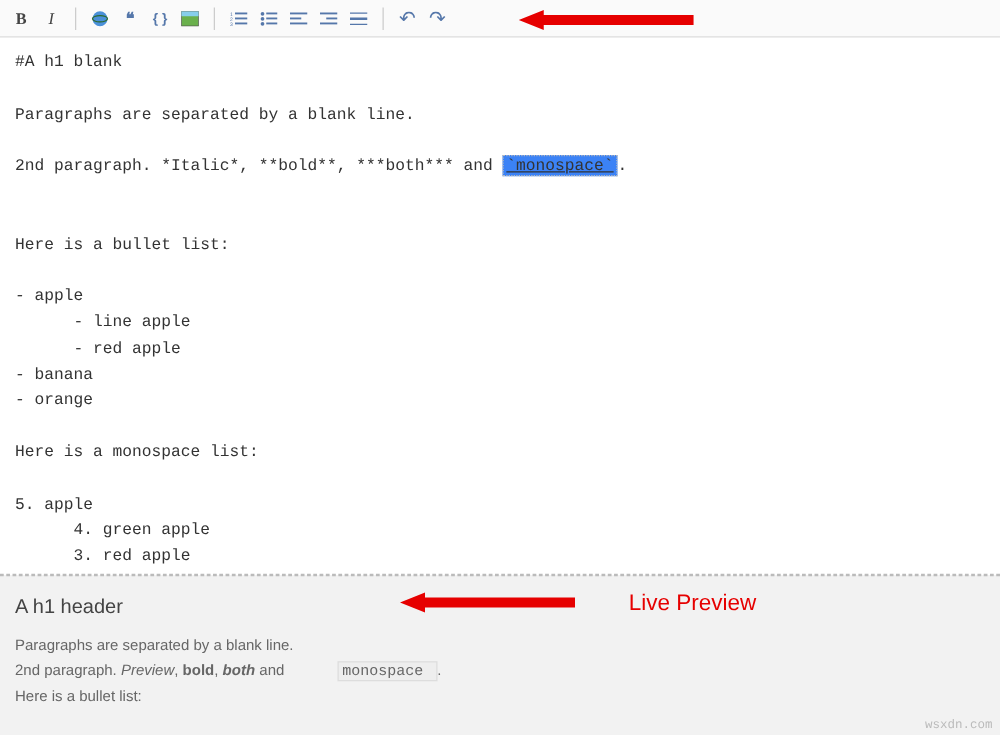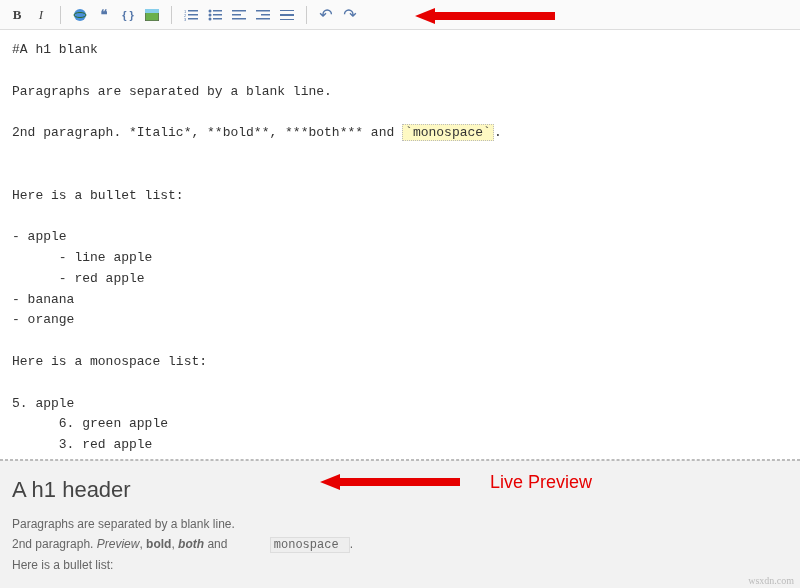--- a/index.html
+++ b/index.html
@@ -39,55 +39,56 @@
     padding: 10px 12px;
     font-family: "Courier New", monospace;
     font-size: 13px;
     color: #333;
     line-height: 1.6;
     white-space: pre;
     height: 430px;
     overflow: hidden;
     border-bottom: 1px dashed #bbb;
   }
-  .editor .mono { background: #fef9c3; border:1px dotted #bbb; padding:0 2px; }
+  .editor .mono { background: #3b82f6; border:1px dotted #bbb; padding:0 2px;text-decoration:underline; }
   .preview {
     background: #f2f2f2;
     padding: 10px 12px 4px 12px;
     font-family: Arial, sans-serif;
     color: #555;
     border-top: 1px dashed #bbb;
     height: 128px;
     position: relative;
   }
   .preview h1 {
-    font-size: 22px;
+    font-size: 16px;
     font-weight: normal;
     color: #444;
     margin: 6px 0 14px 0;
   }
   .preview p { margin: 6px 0; font-size: 12px; color:#666; }
   .preview .mono { background:#eee; font-family:"Courier New",monospace; padding:0 3px; border:1px solid #ddd;margin-left:39px;}
   .watermark {
     position: absolute;
     right: 6px; bottom: 2px;
     font-size: 10px;
     color: #bbb;
-    font-family: Liberation Serif, serif;
+    font-family: Liberation Mono, monospace;
   }
   .arrow {
     position: absolute;
     pointer-events: none;
   }
   .arrow svg { display:block; }
   .live-label {
     position: absolute;
     color: #e60000;
     font-size: 18px;
     font-family: Arial, sans-serif;
+    margin-left: 13px;
   }
 </style>
 </head>
 <body>
 
 <div class="toolbar">
   <span class="btn" style="font-weight:bold;font-family:Georgia,serif">B</span>
   <span class="btn" style="font-style:italic;font-family:Georgia,serif">I</span>
   <span class="sep"></span>
   <span class="btn">
@@ -162,21 +163,21 @@
 
 <span>- apple</span>
 <span>      - line apple</span>
 <span>      - red apple</span>
 <span>- banana</span>
 <span>- orange</span>
 
 <span>Here is a monospace list:</span>
 
 <span>5. apple</span>
-<span>      6. green apple</span>
+<span>      4. green apple</span>
 <span>      3. red apple</span>
 <span>2. banana</span>
 </div>
 
 <div class="preview">
   <h1>A h1 header</h1>
   <p>Paragraphs are separated by a blank line.</p>
   <p>
     <span>2nd paragraph. </span><i>Preview</i><span>, </span><b>bold</b><span>, </span><b><i>both</i></b><span> and </span><span class="mono"> monospace </span><span>.</span>
   </p>

